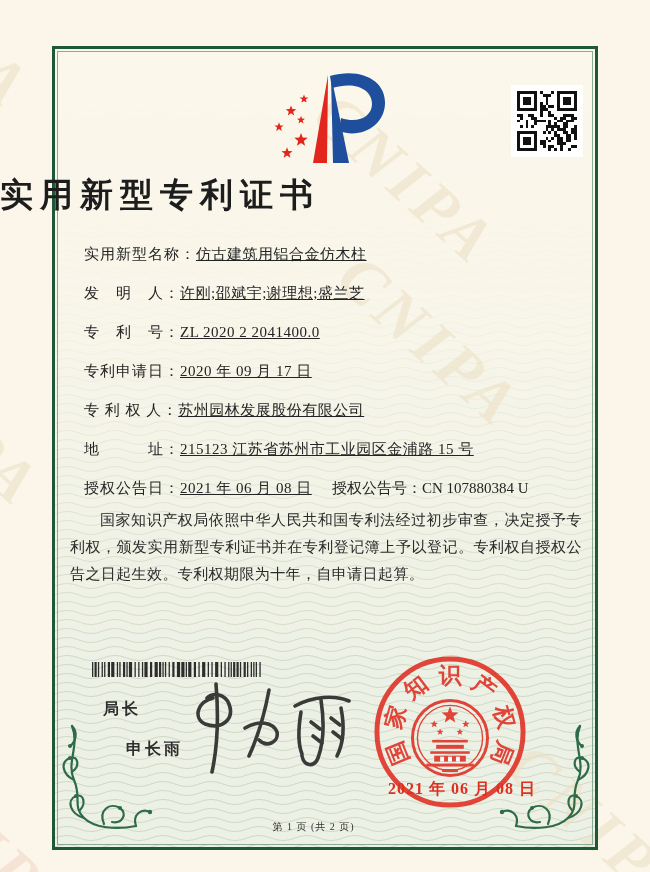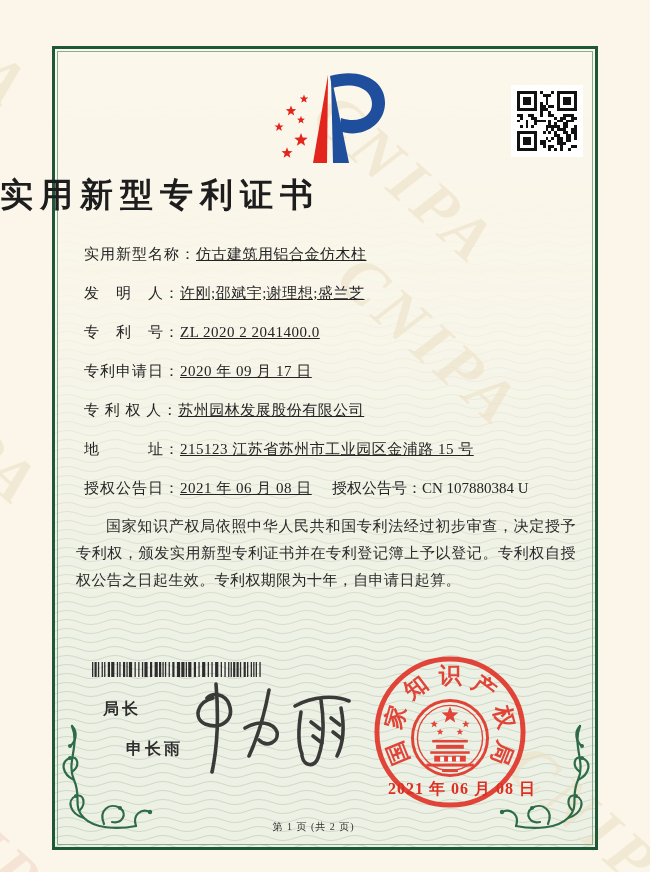--- a/index.html
+++ b/index.html
@@ -34,21 +34,21 @@
   .title{position:absolute;left:0;top:173px;width:650px;text-align:left;
       font-size:33px;font-weight:bold;color:#1d1d1d;letter-spacing:7px;}
   .fields{position:absolute;left:84px;top:245px;width:500px;font-size:15px;color:#242424;}
   .frow{position:absolute;left:0;white-space:nowrap;}
   .frow .lab{display:inline-block;letter-spacing:1px;}
   .frow .val{letter-spacing:.5px;text-decoration:underline;}
   .r0{top:0px}.r1{top:39px}.r2{top:78px}.r3{top:117px}.r4{top:156px}.r5{top:195px}.r6{top:234px}
   .pair2{position:absolute;left:248px;top:234px;white-space:nowrap;}
   .paras{position:absolute;left:68px;top:505px;width:516px;font-size:15px;line-height:27px;
       text-align:justify;color:#2a2a2a;}
-  .paras p{margin:8px;text-indent:2em;letter-spacing:.4px;}
+  .paras p{margin:2px;text-indent:2em;letter-spacing:.4px;}
   .barcode{position:absolute;left:92px;top:662px;}
   .signer-title{position:absolute;left:103px;top:699px;font-family:"Liberation Sans",sans-serif;
       font-weight:bold;font-size:16px;color:#2e2e2e;letter-spacing:3px;text-align:center;}
   .signer-name{position:absolute;left:103px;top:739px;font-family:"Liberation Sans",sans-serif;
       font-weight:bold;font-size:16px;color:#2e2e2e;letter-spacing:3px;margin-left:23px;}
   .signature{position:absolute;left:183px;top:676px;}
   .seal{position:absolute;left:371px;top:653px;}
   .seal-date{position:absolute;left:388px;top:779px;font-size:16px;font-weight:bold;
       color:#dd3023;letter-spacing:1px;white-space:nowrap;}
   .footer{position:absolute;left:52px;top:820px;width:523px;text-align:center;

